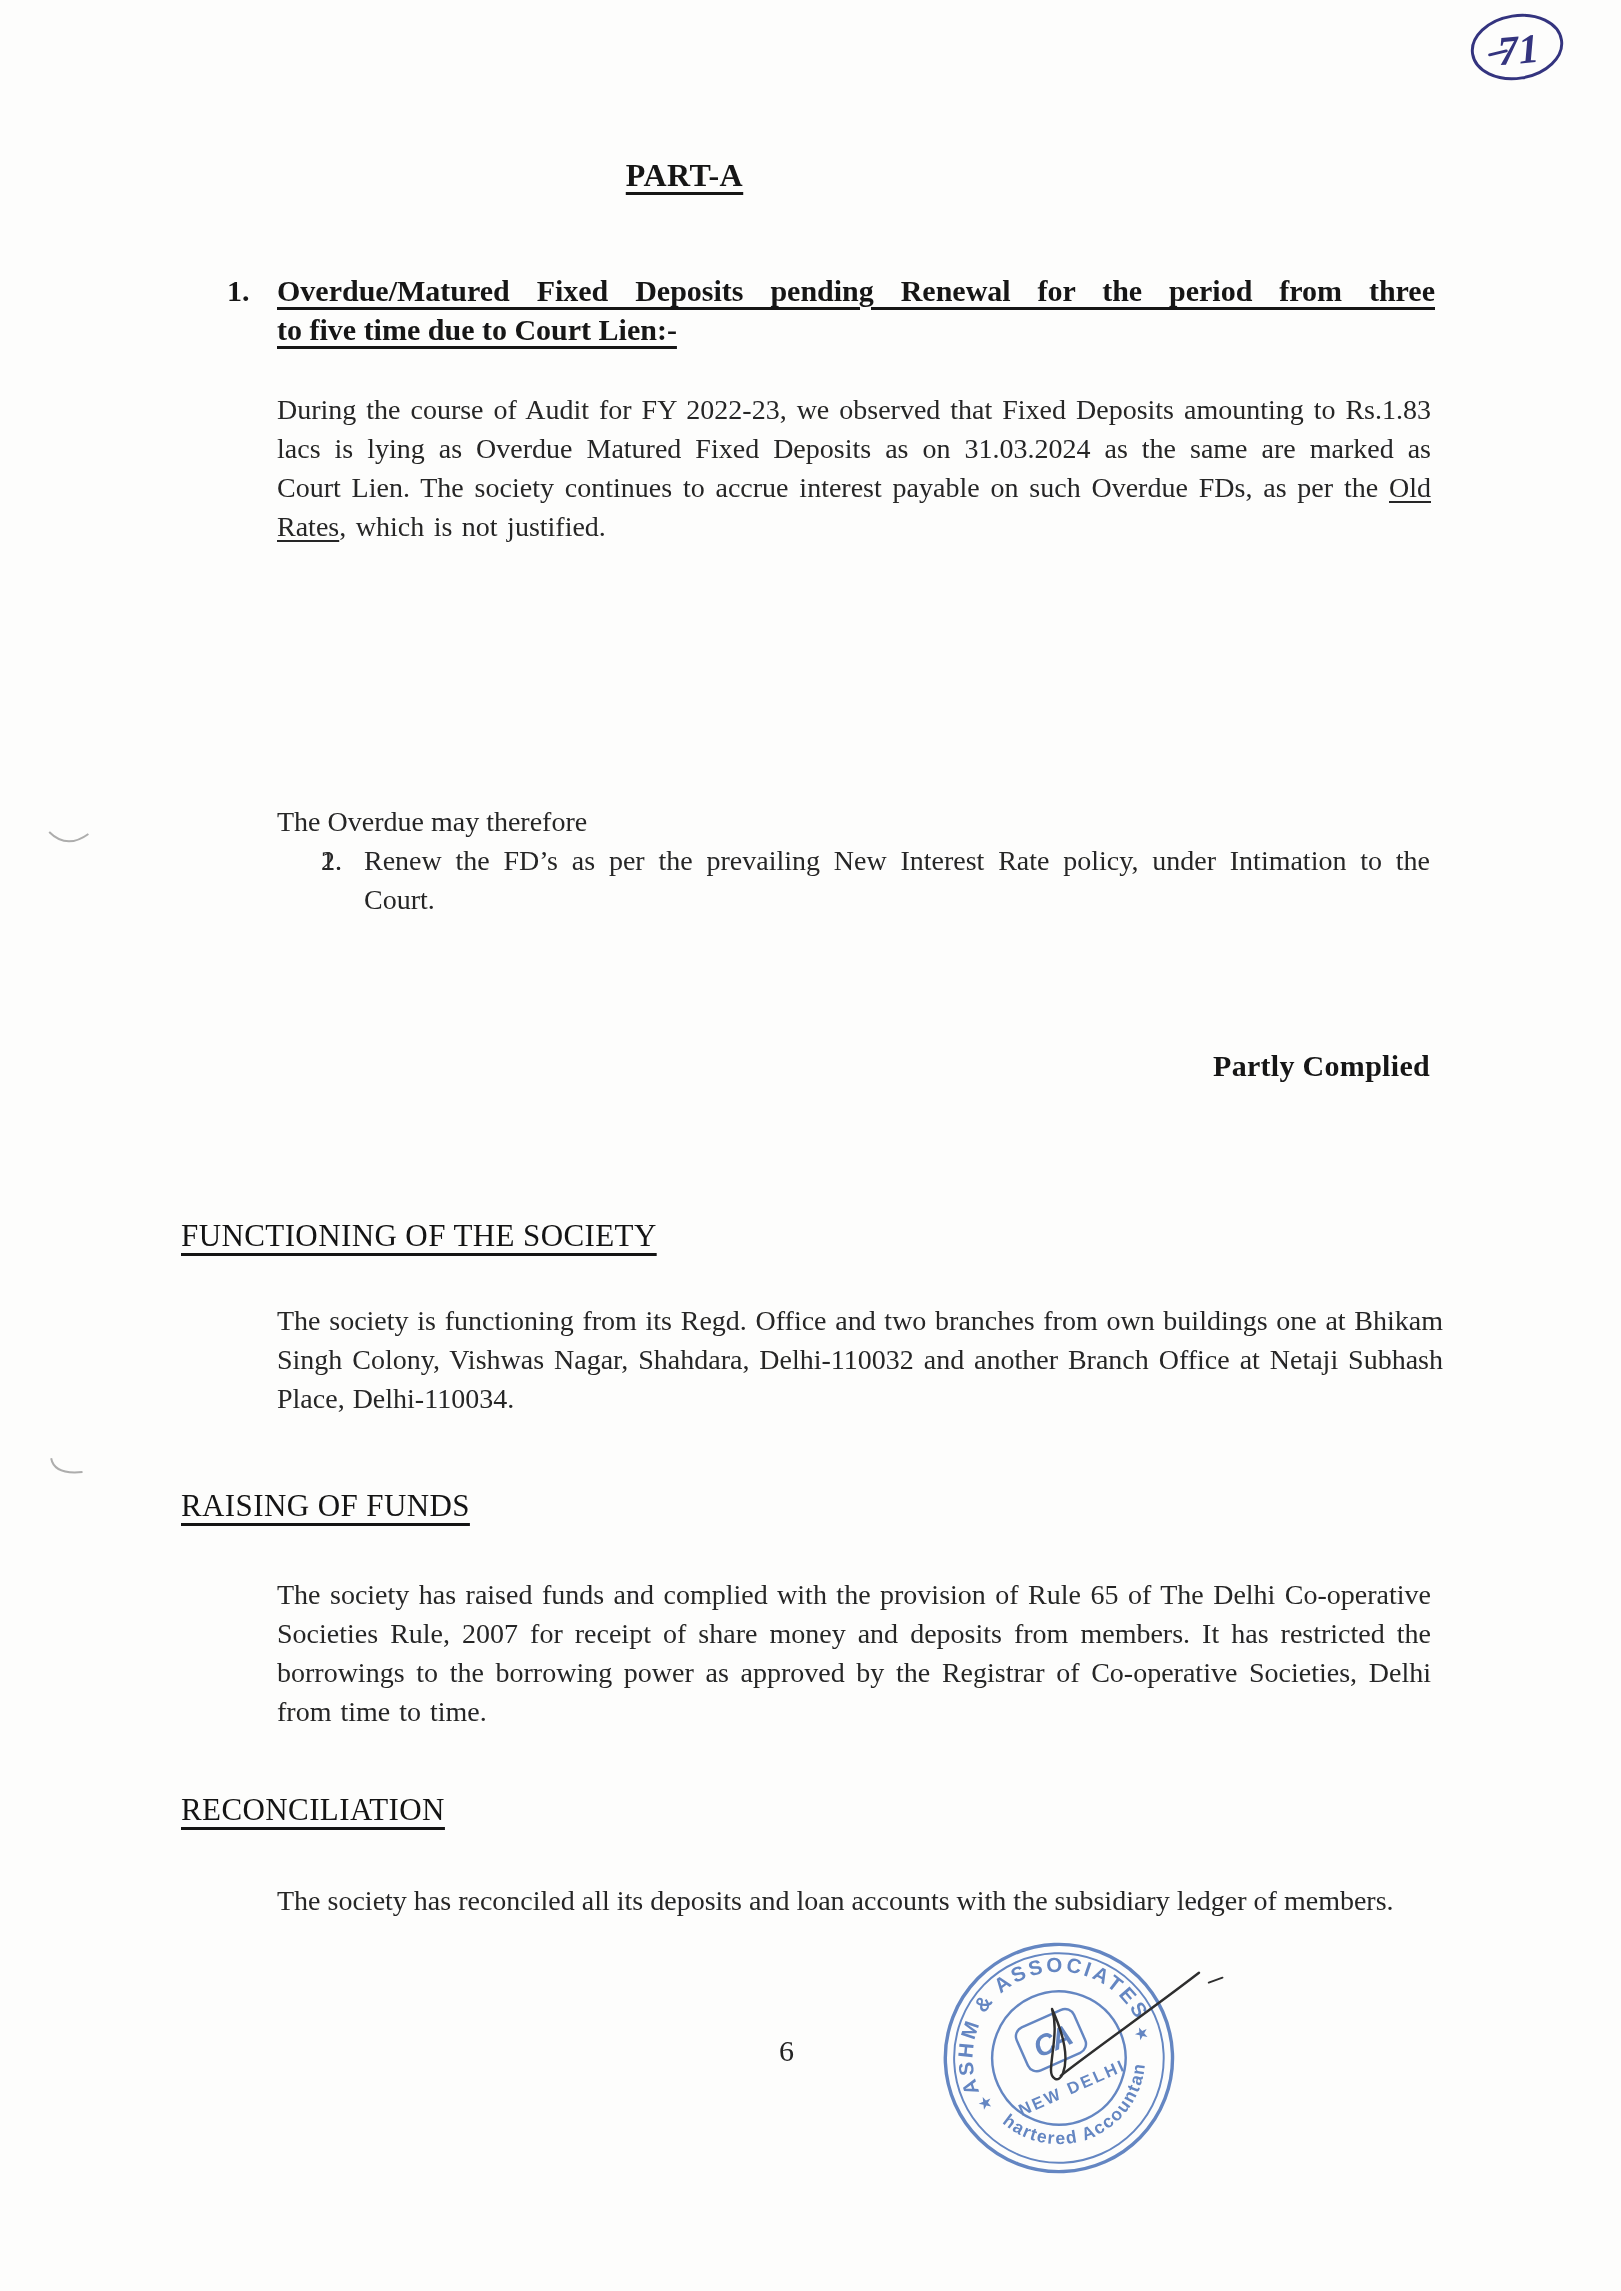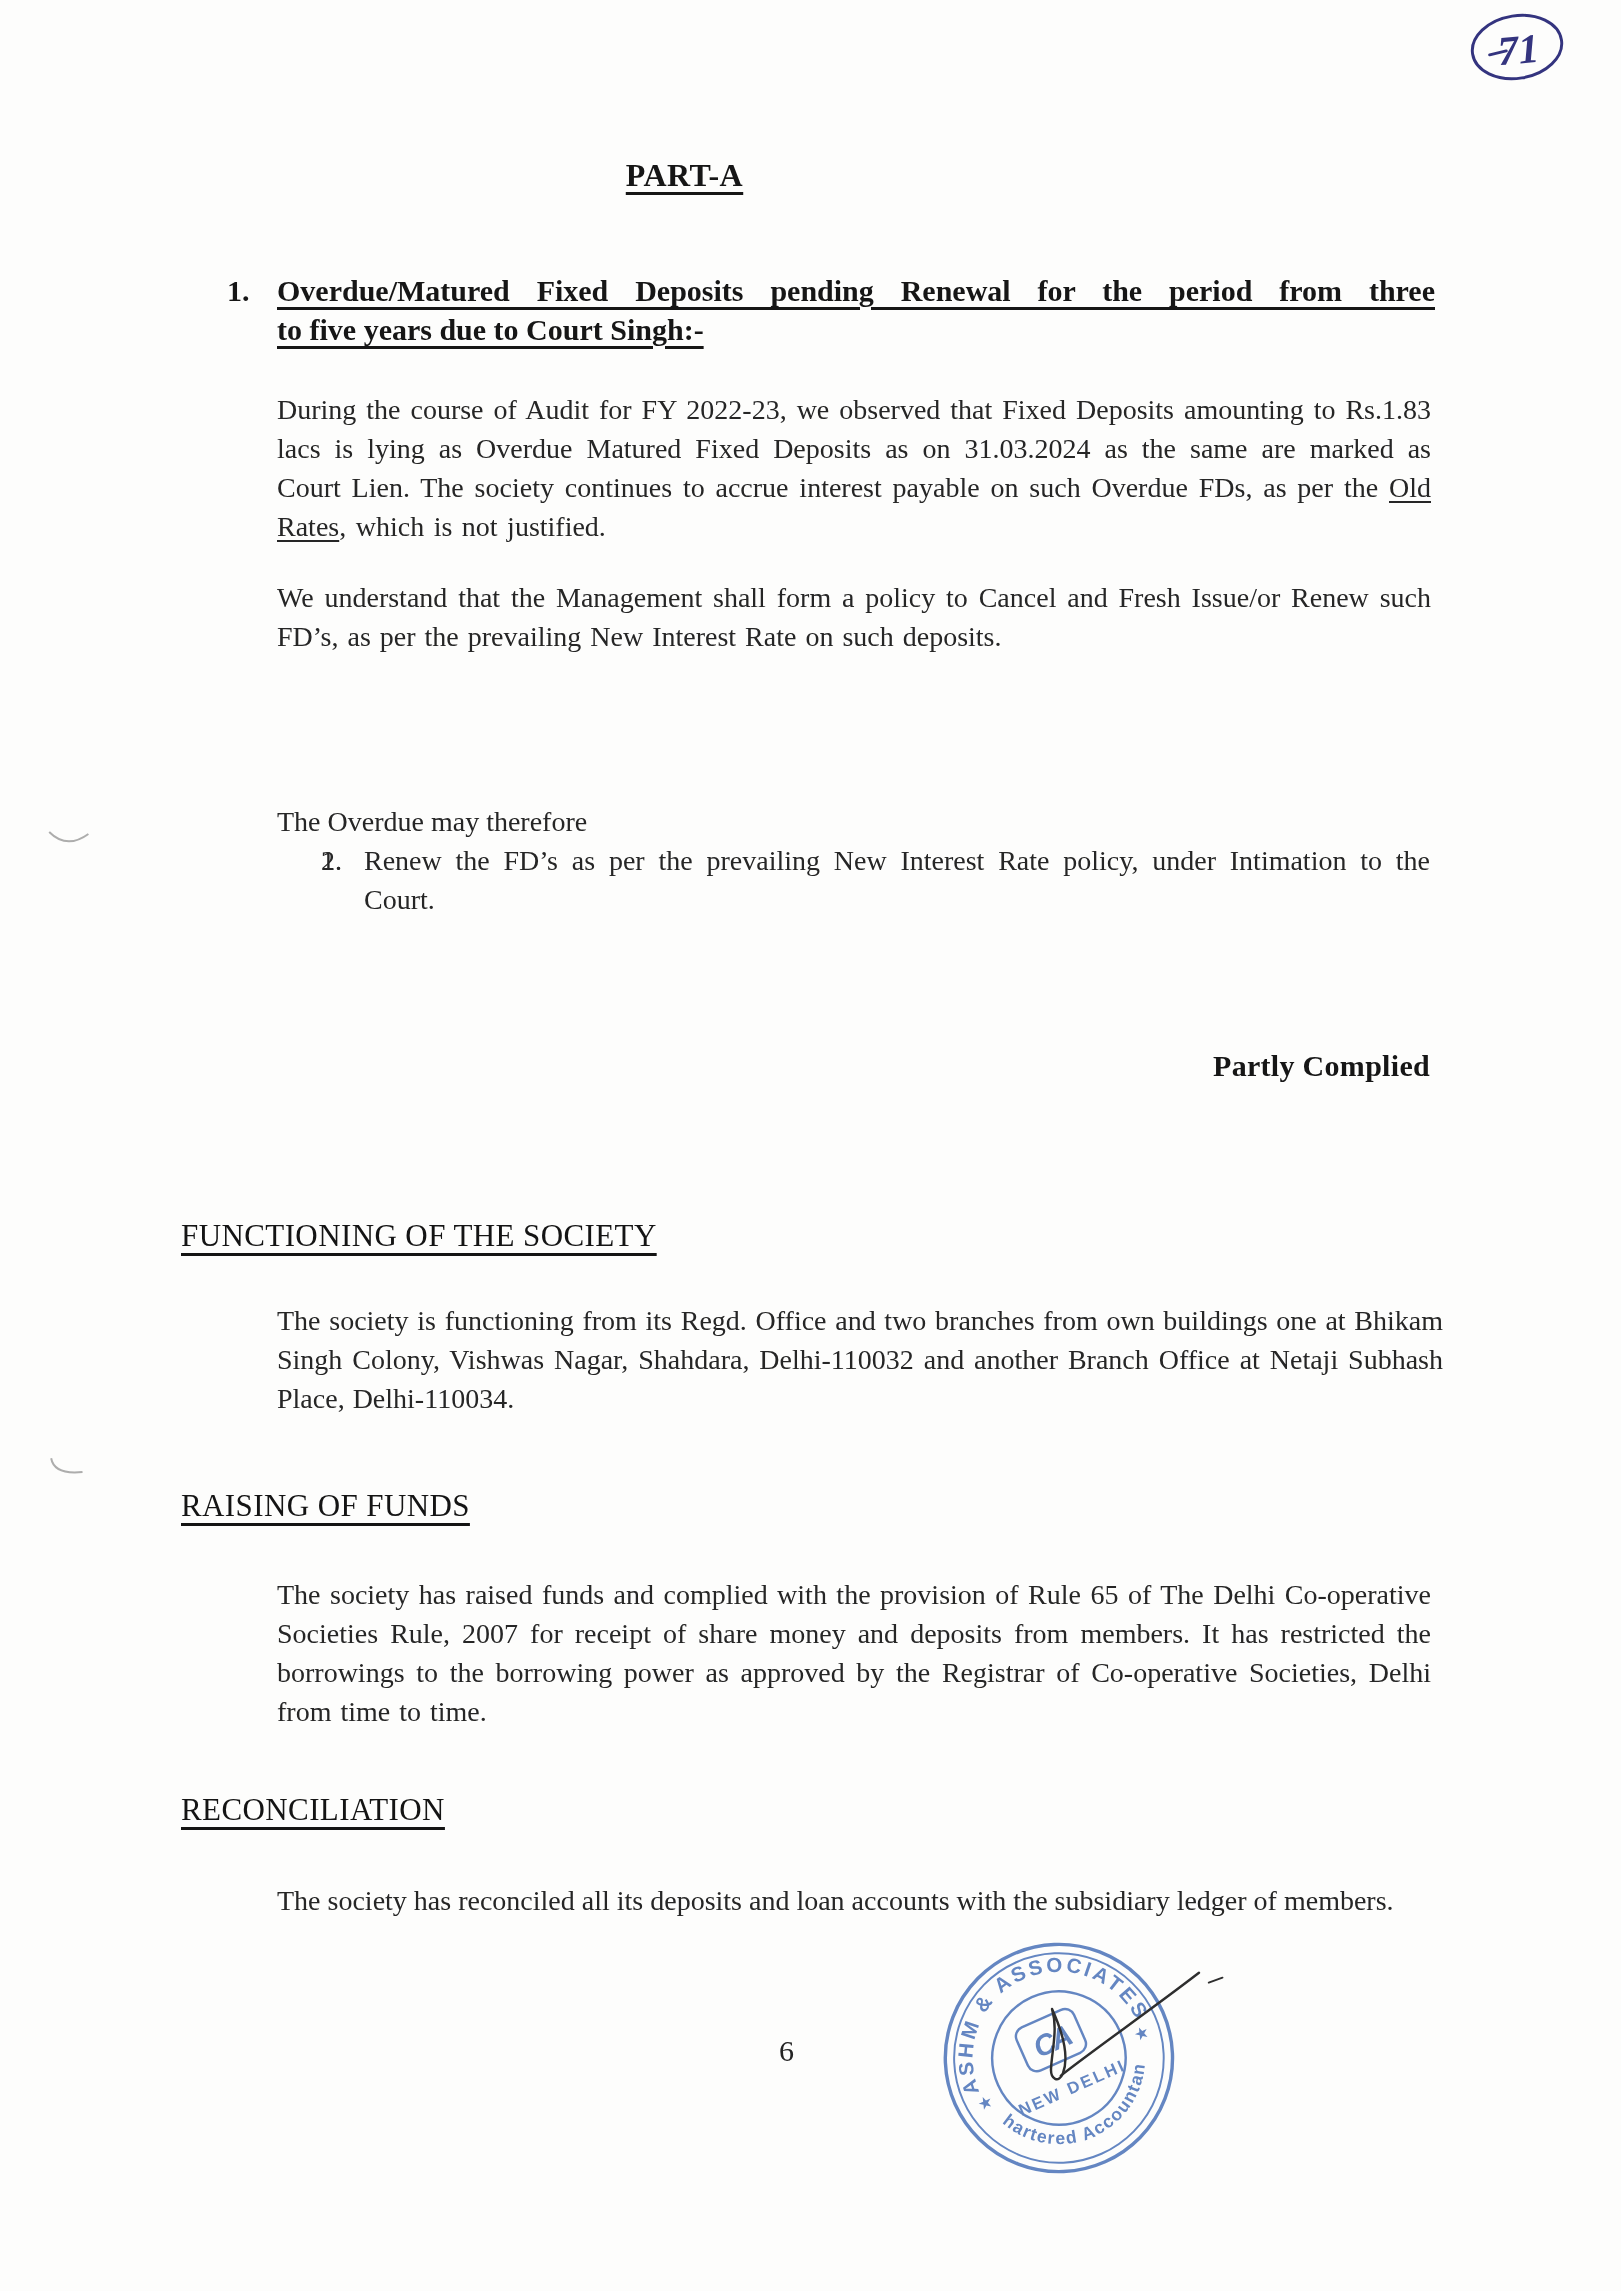--- a/index.html
+++ b/index.html
@@ -70,27 +70,26 @@
   </svg>
 
   <div class="abs center-title" style="top:157px">
     <span class="ul">PART-A</span>
   </div>
 
   <div class="abs item1" style="top:271px">
     <span class="num">1.</span>
     <div class="hlines">
       <div class="hline j">Overdue/Matured Fixed Deposits pending Renewal for the period from three</div>
-      <div class="hline">to five years due to Court Singh:-</div>
+      <div class="hline">to five time due to Court Lien:-</div>
     </div>
   </div>
 
   <div class="abs para" style="top:390px;word-spacing:2.5px"><span>During the course of Audit for FY 2022-23, we observed that Fixed Deposits amounting to Rs.1.83 lacs is lying as Overdue Matured Fixed Deposits as on 31.03.2024 as the same are marked as Court Lien. The society continues to accrue interest payable on such Overdue FDs, as per the </span><span class="inline-ul">Old Rates</span><span>, which is not justified.</span></div>
 
-  <div class="abs para" style="top:578px">We understand that the Management shall form a policy to Cancel and Fresh Issue/or Renew such FD’s, as per the prevailing New Interest Rate on such deposits.</div>
 
 
   <div class="abs" style="top:802px;left:277px;font-size:28px;line-height:39px;color:#262626">The Overdue may therefore</div>
 
   <div class="abs sublist" style="top:841px">
     <div class="li">
       <span class="linum">1.</span>
     </div>
     <div class="li">
       <span class="linum">2.</span>

